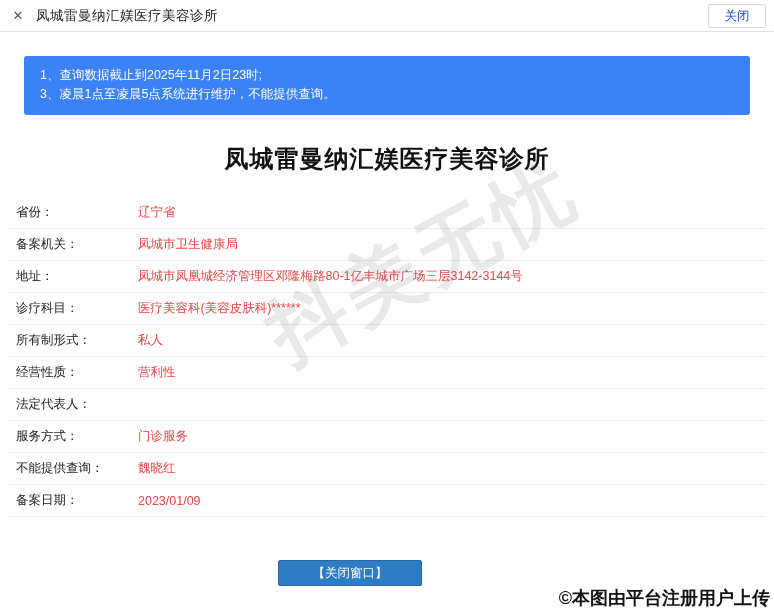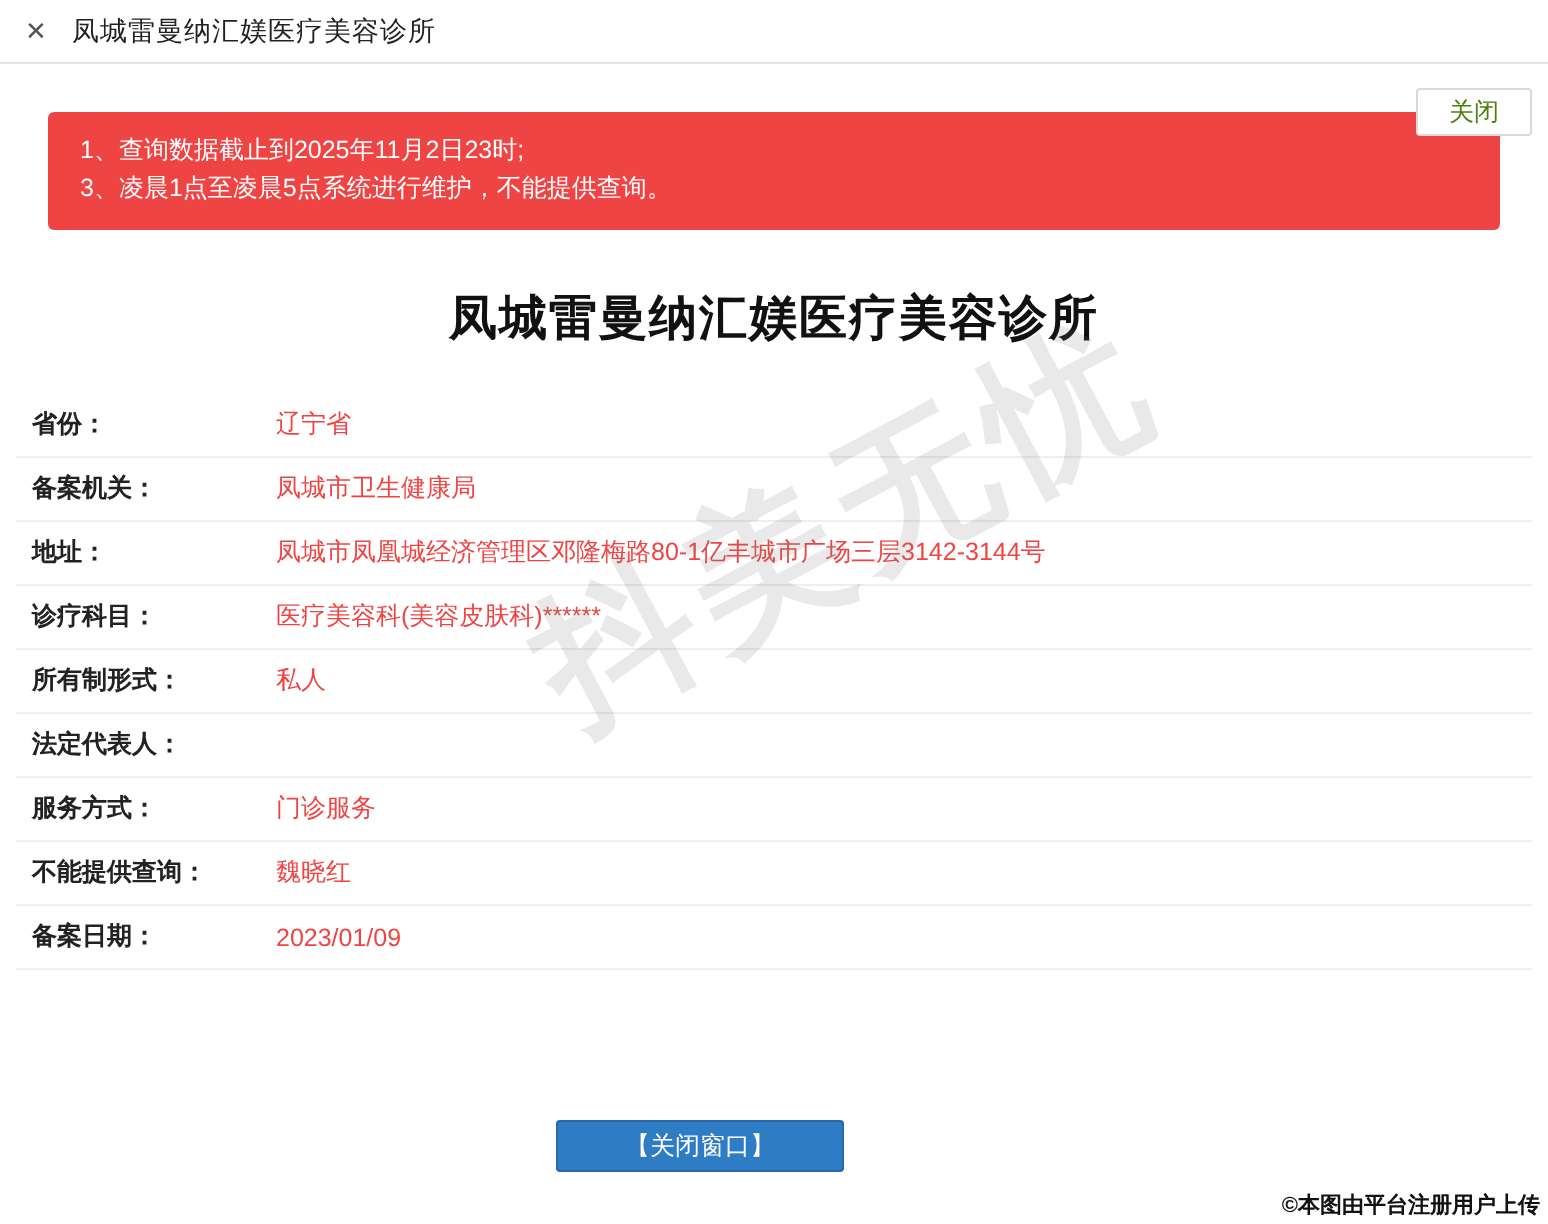--- a/index.html
+++ b/index.html
@@ -45,32 +45,31 @@
   .close-btn {
     position: absolute;
     right: 8px;
     top: 4px;
     width: 58px;
     height: 24px;
     border: 1px solid #d9d9d9;
     background: #fff;
     border-radius: 2px;
     font-size: 12.5px;
-    color: #4d7c0f;
+    color: #1d4ed8;
     display: flex;
     align-items: center;
     justify-content: center;
     cursor: pointer;
-    margin-top: 40px;
   }
 
   
   .notice {
     margin: 24px 24px 0 24px;
-    background: #ef4444;
+    background: #3b82f6;
     color: #ffffff;
     border-radius: 3px;
     padding: 10px 16px 11px 16px;
     font-size: 12.5px;
     line-height: 19px;
   }
   .notice-line { white-space: nowrap; }
 
   
   .page-title {
@@ -92,21 +91,21 @@
   .info-table tr { height: 30px; }
   .info-table td {
     border-bottom: 1px solid #eeeeee;
     font-size: 12.5px;
     color: #222;
     padding: 7px 6px 7px 6px;
     vertical-align: middle;
   }
   .info-table td.label {
     width: 120px;
-    font-weight: bold;
+    font-weight: normal;
     color: #222;
     padding-left: 8px;
     margin-top: 24px;
   }
   .info-table td.value {
     color: #ef4444;
     padding-left: 10px;
   }
 
   
@@ -149,21 +148,21 @@
     justify-content: center;
     border-radius: 2px;
     cursor: pointer;
   }
 
   
   .footer-credit {
     position: absolute;
     right: 4px;
     bottom: 2px;
-    font-size: 11px;
+    font-size: 18px;
     font-weight: bold;
     color: #111;
     white-space: nowrap;
   }
 </style>
 </head>
 <body>
 
 <div id="app">
 
@@ -196,20 +195,24 @@
       </tr>
       <tr>
         <td class="label">诊疗科目：</td>
         <td class="value">医疗美容科(美容皮肤科)******</td>
       </tr>
       <tr>
         <td class="label">所有制形式：</td>
         <td class="value">私人</td>
       </tr>
       <tr>
+        <td class="label">经营性质：</td>
+        <td class="value">营利性</td>
+      </tr>
+      <tr>
         <td class="label">法定代表人：</td>
         <td class="value"></td>
       </tr>
       <tr>
         <td class="label">服务方式：</td>
         <td class="value">门诊服务</td>
       </tr>
       <tr>
         <td class="label">不能提供查询：</td>
         <td class="value">魏晓红</td>

